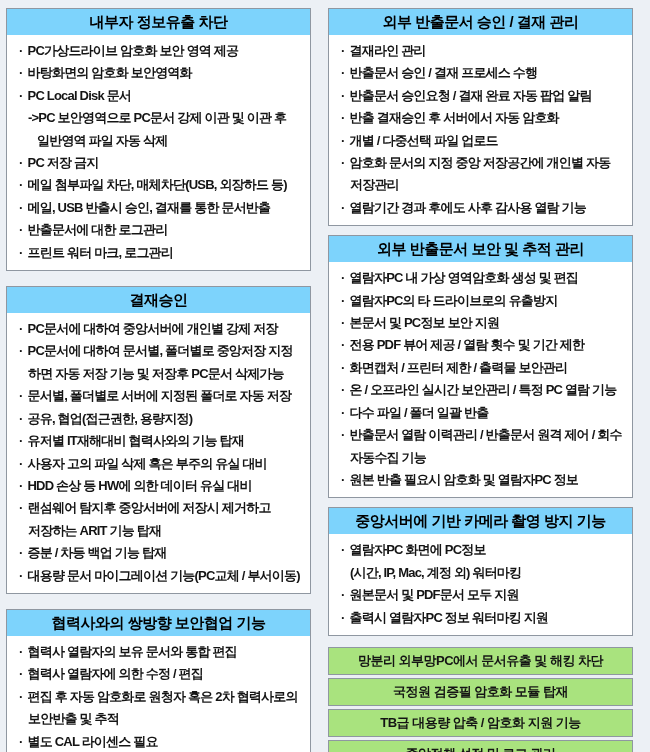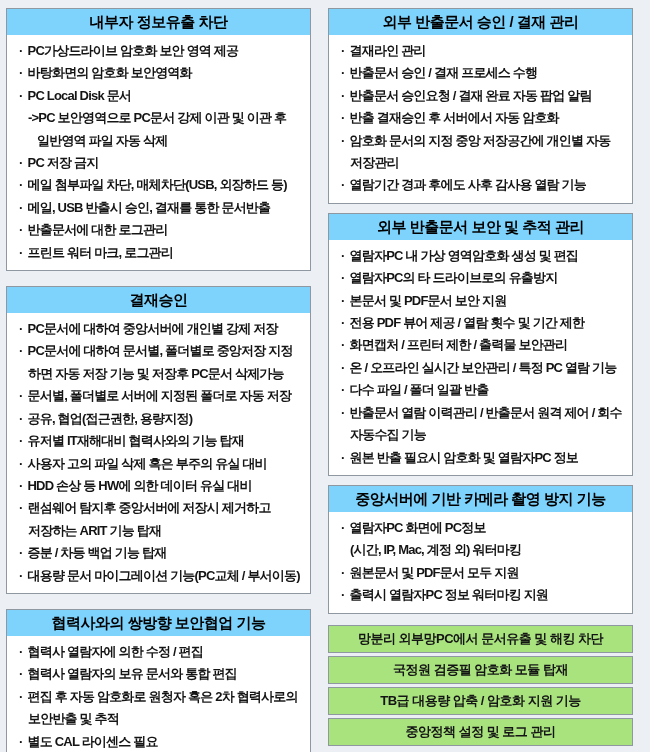--- a/index.html
+++ b/index.html
@@ -69,47 +69,48 @@
           <div class="line k-b">HDD 손상 등 HW에 의한 데이터 유실 대비</div>
           <div class="line k-b">랜섬웨어 탐지후 중앙서버에 저장시 제거하고</div>
           <div class="line k-c">저장하는 ARIT 기능 탑재</div>
           <div class="line k-b">증분 / 차등 백업 기능 탑재</div>
           <div class="line k-b">대용량 문서 마이그레이션 기능(PC교체 / 부서이동)</div>
         </div>
       </div>
       <div class="box">
         <div class="box-header">협력사와의 쌍방향 보안협업 기능</div>
         <div class="box-body">
+          <div class="line k-b">협력사 열람자의 보유 문서와 통합 편집</div>
           <div class="line k-b">협력사 열람자에 의한 수정 / 편집</div>
-          <div class="line k-b">협력사 열람자의 보유 문서와 통합 편집</div>
           <div class="line k-b">편집 후 자동 암호화로 원청자 혹은 2차 협력사로의</div>
           <div class="line k-c">보안반출 및 추적</div>
           <div class="line k-b">별도 CAL 라이센스 필요</div>
         </div>
       </div>
     </div>
   <div class="col col-right">
       <div class="box">
         <div class="box-header">외부 반출문서 승인 / 결재 관리</div>
         <div class="box-body">
           <div class="line k-b">결재라인 관리</div>
           <div class="line k-b">반출문서 승인 / 결재 프로세스 수행</div>
           <div class="line k-b">반출문서 승인요청 / 결재 완료 자동 팝업 알림</div>
           <div class="line k-b">반출 결재승인 후 서버에서 자동 암호화</div>
+          <div class="line k-b">개별 / 다중선택 파일 업로드</div>
           <div class="line k-b">암호화 문서의 지정 중앙 저장공간에 개인별 자동</div>
           <div class="line k-c">저장관리</div>
           <div class="line k-b">열람기간 경과 후에도 사후 감사용 열람 기능</div>
         </div>
       </div>
       <div class="box">
         <div class="box-header">외부 반출문서 보안 및 추적 관리</div>
         <div class="box-body">
           <div class="line k-b">열람자PC 내 가상 영역암호화 생성 및 편집</div>
           <div class="line k-b">열람자PC의 타 드라이브로의 유출방지</div>
-          <div class="line k-b">본문서 및 PDF문서 보안 지원</div>
+          <div class="line k-b">본문서 및 PC정보 보안 지원</div>
           <div class="line k-b">전용 PDF 뷰어 제공 / 열람 횟수 및 기간 제한</div>
           <div class="line k-b">화면캡처 / 프린터 제한 / 출력물 보안관리</div>
           <div class="line k-b">온 / 오프라인 실시간 보안관리 / 특정 PC 열람 기능</div>
           <div class="line k-b">다수 파일 / 폴더 일괄 반출</div>
           <div class="line k-b">반출문서 열람 이력관리 / 반출문서 원격 제어 / 회수</div>
           <div class="line k-c">자동수집 기능</div>
           <div class="line k-b">원본 반출 필요시 암호화 및 열람자PC 정보</div>
         </div>
       </div>
       <div class="box">

